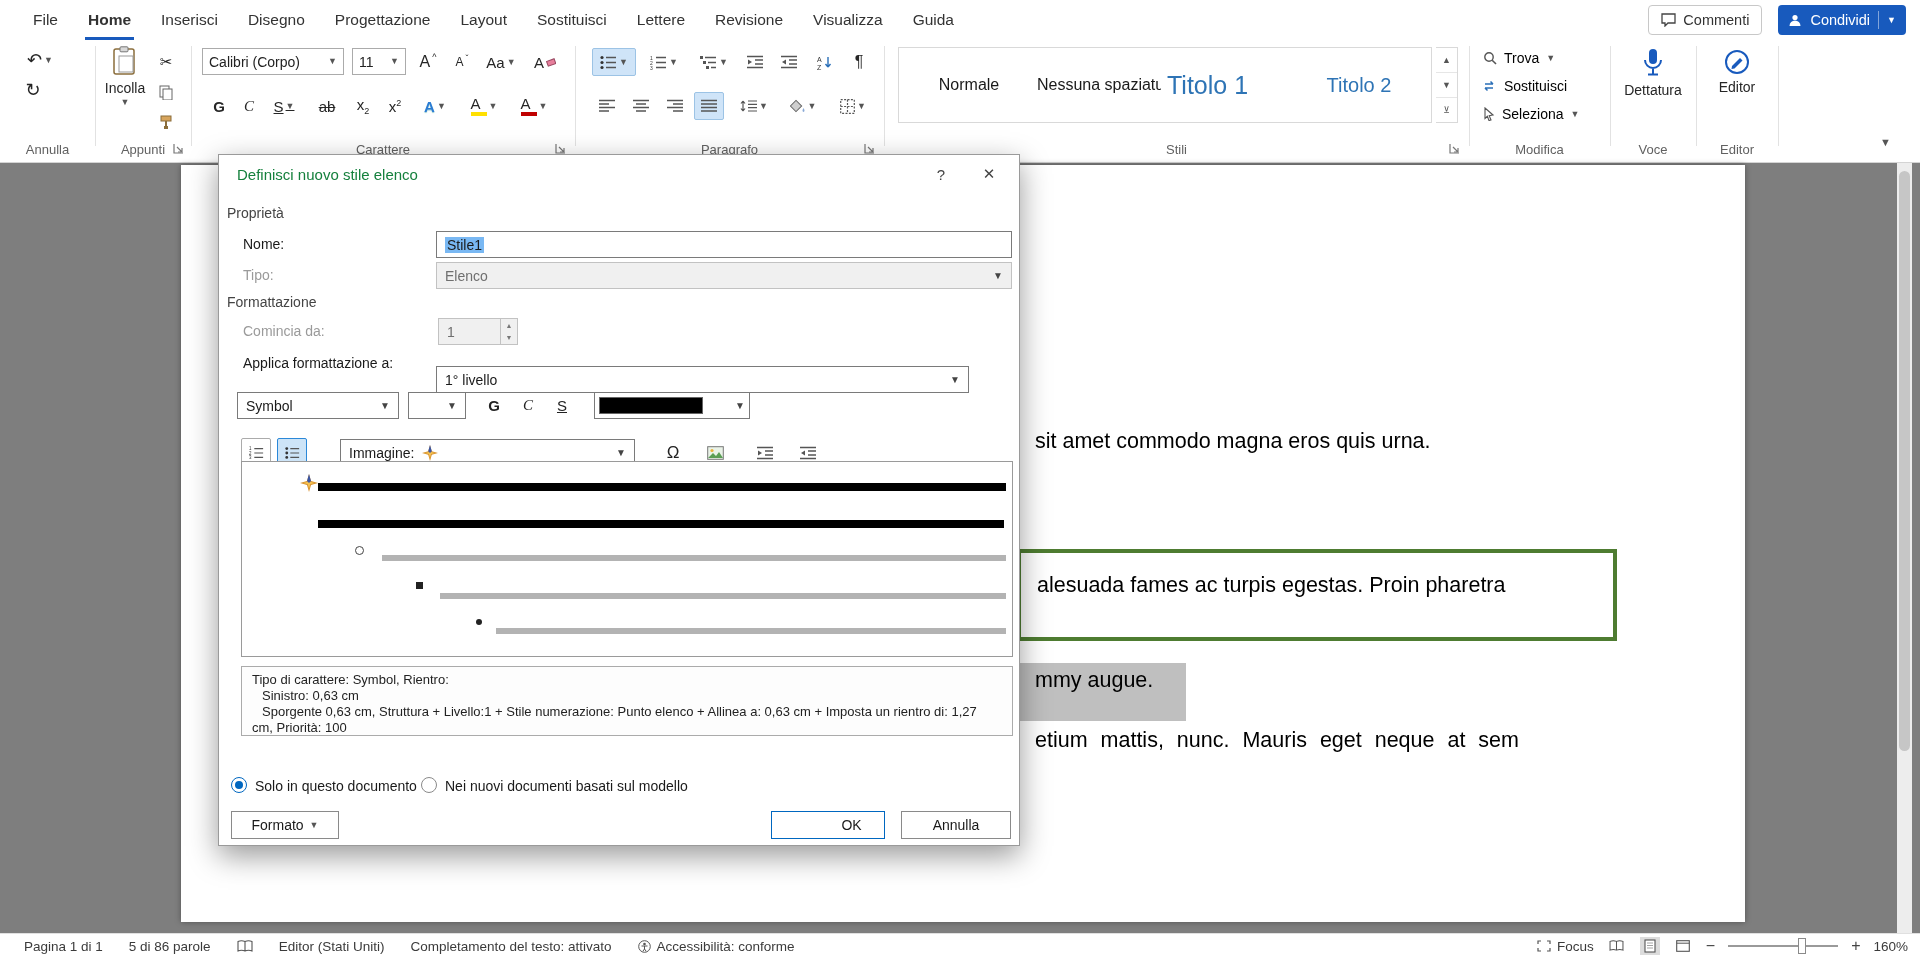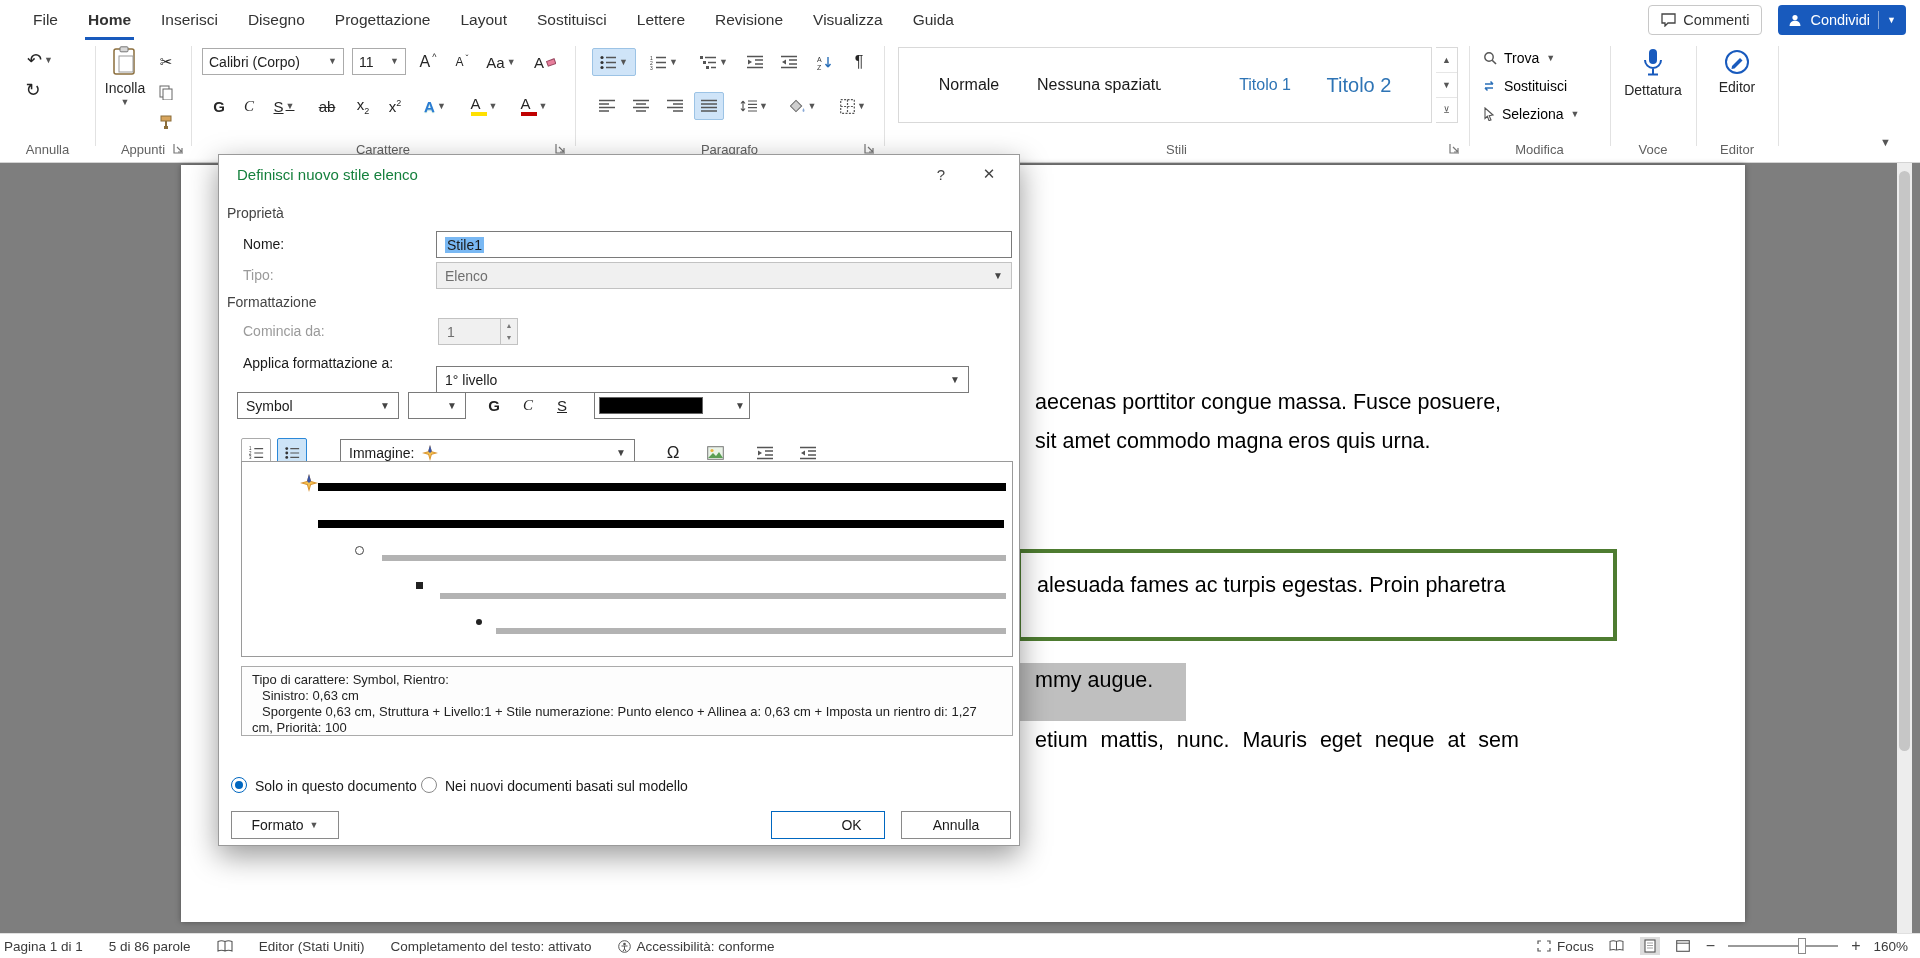--- a/index.html
+++ b/index.html
@@ -65,21 +65,21 @@
   .descbox { position:absolute; left:22px; top:511px; width:772px; height:70px; border:1px solid #ababab; background:#fdfdfd; padding:5px 10px; font-size:13px; color:#222; line-height:16px; overflow:hidden; }
   .descbox .ind { padding-left:10px; white-space:nowrap; }
   .radio { position:absolute; width:16px; height:16px; border-radius:50%; border:1px solid #8a8a8a; background:#fff; }
   .radio.on { border-color:#0067c0; }
   .radio.on::after { content:""; position:absolute; left:3px; top:3px; width:8px; height:8px; border-radius:50%; background:#0067c0; }
   .dbtn { position:absolute; height:28px; border:1px solid #8a8a8a; background:#fff; display:flex; align-items:center; justify-content:center; font-size:14px; color:#1a1a1a; gap:6px; }
   .dbtn.default { border:1px solid #0067c0;padding-left:47px; }
 
   
   .statusbar { position:absolute; left:0; top:933px; width:1920px; height:25px; background:#ffffff; border-top:1px solid #e0e0e0; font-size:13.5px; color:#3b3b3b; display:flex; align-items:center; }
-  .sb-left { display:flex; align-items:center; gap:26px; padding-left:4px; }
+  .sb-left { display:flex; align-items:center; gap:26px; padding-left:24px; }
   .sb-right { margin-left:auto; display:flex; align-items:center; gap:13px; padding-right:12px; }
   .sb-item { display:flex; align-items:center; gap:6px; white-space:nowrap; }
   .zoom-track { position:relative; width:110px; height:2px; background:#9a9a9a; }
   .zoom-thumb { position:absolute; left:70px; top:-7px; width:8px; height:16px; background:#fff; border:1px solid #8a8a8a; }
   .view-ico { width:20px; height:18px; display:flex; align-items:center; justify-content:center; }
   .view-ico.on { background:#dcdcdc; }
 </style>
 </head>
 <body>
 
@@ -375,21 +375,21 @@
             <path d="M2 2 V11 H11" fill="none" stroke="#777" stroke-width="1.2"></path>
             <path d="M5 5 L10 10 M10 6 V10 H6" fill="none" stroke="#777" stroke-width="1.2"></path>
           </svg>
       </div>
     </div>
 
     <div class="abs" style="left:884px;top:0;width:585px;height:122px">
       <div class="abs" style="left:14px;top:7px;width:534px;height:76px;border:1px solid #d9d9d9;display:flex;align-items:center;padding:0 8px;gap:6px">
         <div style="width:124px;text-align:center;font-size:16px;color:#1a1a1a;white-space:nowrap;overflow:hidden">Normale</div>
         <div style="width:124px;text-align:center;font-size:16px;color:#1a1a1a;white-space:nowrap;overflow:hidden">Nessuna spaziatura</div>
-        <div style="width:124px;text-align:right;font-size:16px;color:#2e74b5;white-space:nowrap;overflow:hidden">Titolo 1</div>
+        <div style="width:124px;text-align:left;font-size:25px;color:#2e74b5;white-space:nowrap;overflow:hidden">Titolo 1</div>
         <div style="width:124px;text-align:center;font-size:20px;color:#2e74b5;white-space:nowrap;overflow:hidden">Titolo 2</div>
       </div>
       <div class="abs" style="left:552px;top:7px;width:22px;height:76px;border:1px solid #d9d9d9;border-left:none;display:flex;flex-direction:column">
         <div style="flex:1;display:flex;align-items:center;justify-content:center;font-size:9px;color:#555">▲</div>
         <div style="flex:1;display:flex;align-items:center;justify-content:center;font-size:9px;color:#555;border-top:1px solid #e6e6e6;border-bottom:1px solid #e6e6e6">▼</div>
         <div style="flex:1;display:flex;align-items:center;justify-content:center;font-size:9px;color:#555">⊻</div>
       </div>
       <div class="grp-label">Stili</div>
       <div class="launcher" style="right:8px">
         <svg width="13" height="13" viewBox="0 0 13 13">
@@ -455,21 +455,20 @@
         <span style="margin-top:3px">Editor</span>
       </div>
       <div class="grp-label">Editor</div>
     </div>
 
     <div class="abs" style="left:1880px;top:96px;font-size:11px;color:#555">▼</div>
   </div>
 
   <div class="canvas">
     <div class="page">
-      <div class="docline" style="left:854px;top:225px">aecenas porttitor congue massa. Fusce posuere,</div>
       <div class="docline" style="left:854px;top:264px">sit amet commodo magna eros quis urna.</div>
       <div class="greenbox">
         <div class="docline" style="left:16px;top:20px">alesuada fames ac turpis egestas. Proin pharetra</div>
       </div>
       <div class="grayhl">
         <div class="docline" style="left:15px;top:5px">mmy augue.</div>
       </div>
       <div class="docline" style="left:854px;top:563px;word-spacing:7px">etium mattis, nunc. Mauris eget neque at sem</div>
     </div>
     <div class="scroll-track">

